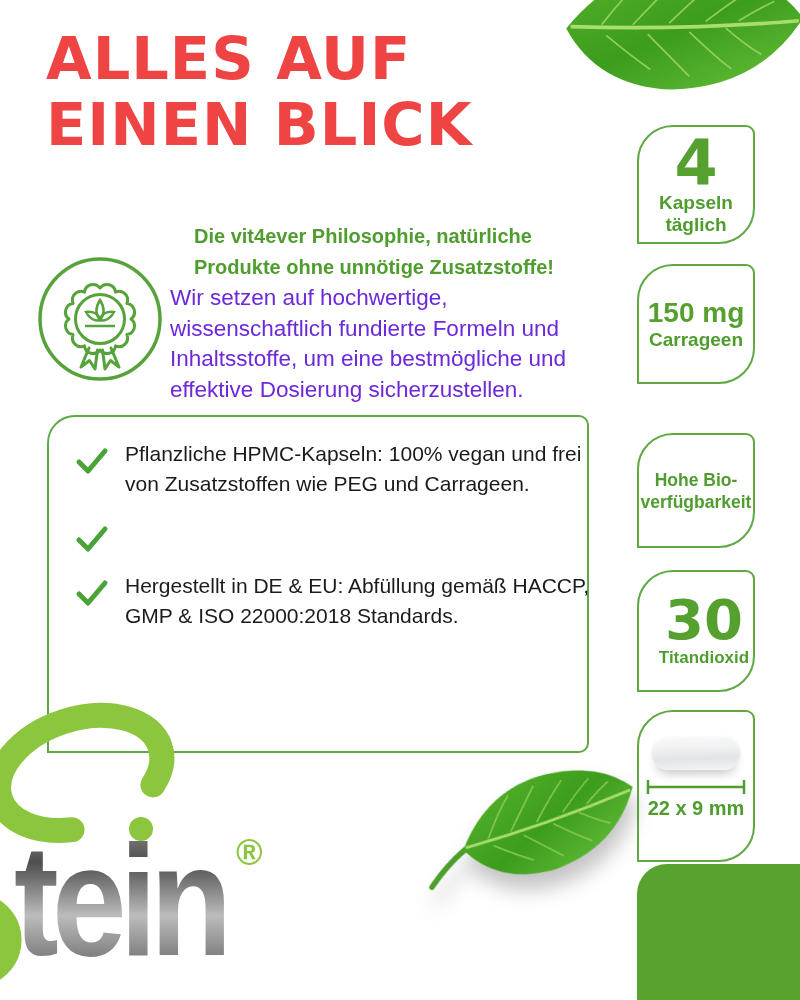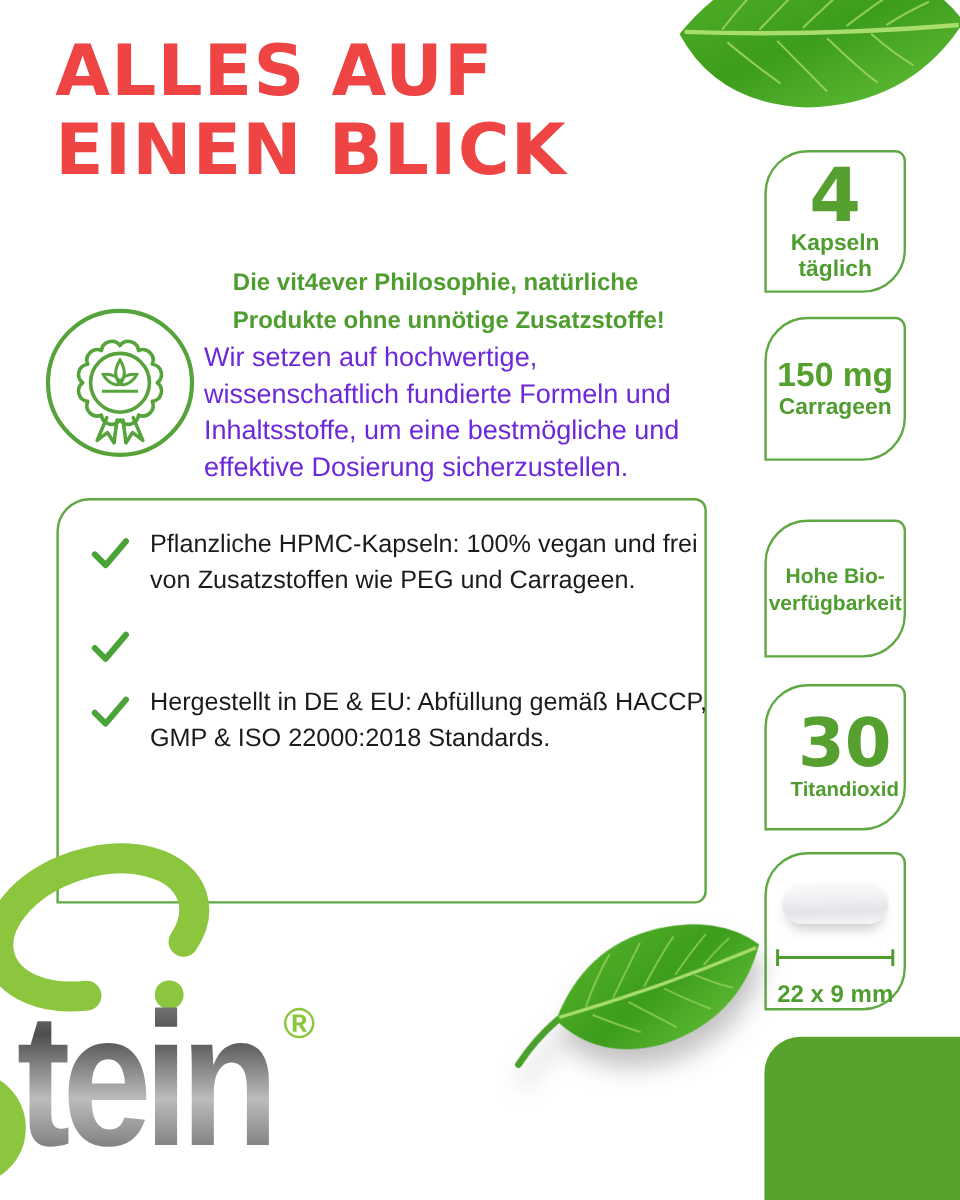--- a/index.html
+++ b/index.html
@@ -49,21 +49,21 @@
   .sbox .lbl{font-weight:bold;font-size:19px;line-height:22px;}
   .b1{top:125px;height:119px;}
   .b1 .big{font-size:62px;line-height:58px;}
   .b2{top:264px;height:120px;}
   .b2 .big{font-family:"Liberation Sans",sans-serif;font-size:28px;line-height:32px;}
   .b3{top:423px;height:115px;margin-top:10px;}
   .b3 .lbl{font-size:17.5px;line-height:22px;}
   .b4{top:570px;height:122px;padding-left:16px;}
   .b4 .big{font-size:56px;line-height:54px;}
   .b4 .lbl{font-size:17px;}
-  .b5{top:710px;height:132px;justify-content:space-between;padding-top:22px;}
+  .b5{top:710px;height:152px;justify-content:flex-start;padding-top:22px;}
   .capsule{
     width:90px;height:36px;border-radius:18px;
     background:linear-gradient(178deg,#fcfcfc 0%,#f0f1f3 40%,#e2e4e7 68%,#f4f5f6 100%);
     box-shadow:0 9px 10px -5px rgba(110,115,120,.38), inset 0 2px 3px #ffffff;
   }
   .ruler{margin-top:8px;}
   .dim-lbl{font-weight:bold;font-size:20px;line-height:22px;color:var(--green);margin-top:1px;}
   .solid-box{position:absolute;left:637px;top:864px;width:163px;height:136px;background:var(--green-solid);border-radius:30px 0 0 0;}
   
   .leaf-top{position:absolute;top:-44px;right:-8px;width:248px;height:auto;transform:rotate(4deg);z-index:2;}

